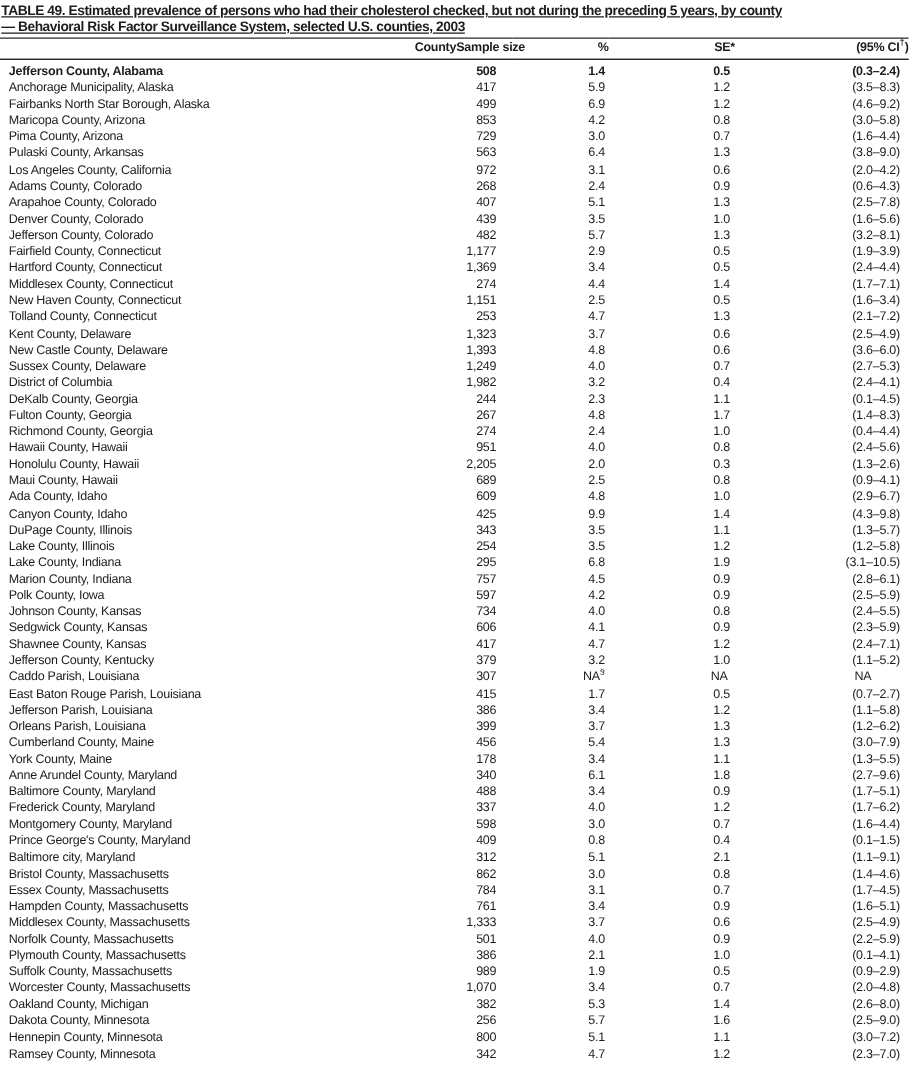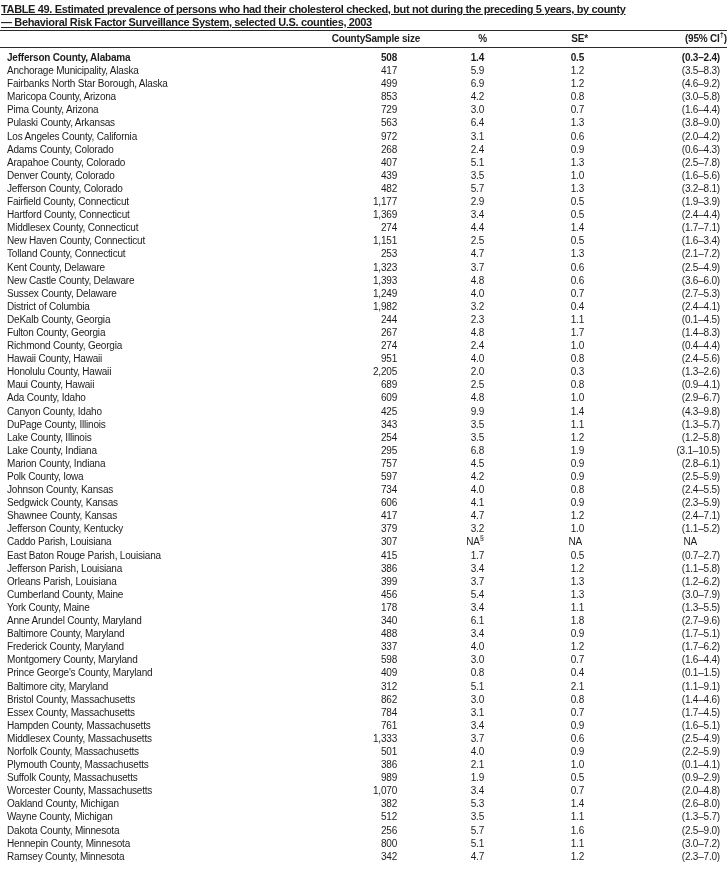--- a/index.html
+++ b/index.html
@@ -500,27 +500,20 @@
         <td class="c-ci">(2.0–4.8)</td>
       </tr>
       <tr>
         <td class="c-county">Oakland County, Michigan</td>
         <td class="c-sample">382</td>
         <td class="c-pct">5.3</td>
         <td class="c-se">1.4</td>
         <td class="c-ci">(2.6–8.0)</td>
       </tr>
       <tr>
-        <td class="c-county">Wayne County, Michigan</td>
-        <td class="c-sample">512</td>
-        <td class="c-pct">3.5</td>
-        <td class="c-se">1.1</td>
-        <td class="c-ci">(1.3–5.7)</td>
-      </tr>
-      <tr>
         <td class="c-county">Dakota County, Minnesota</td>
         <td class="c-sample">256</td>
         <td class="c-pct">5.7</td>
         <td class="c-se">1.6</td>
         <td class="c-ci">(2.5–9.0)</td>
       </tr>
       <tr>
         <td class="c-county">Hennepin County, Minnesota</td>
         <td class="c-sample">800</td>
         <td class="c-pct">5.1</td>

